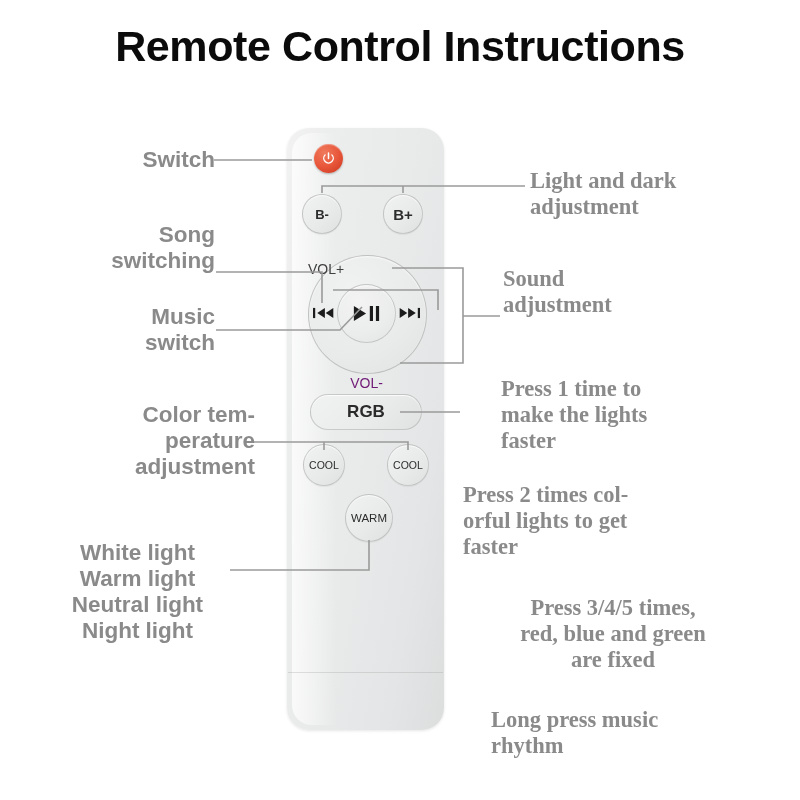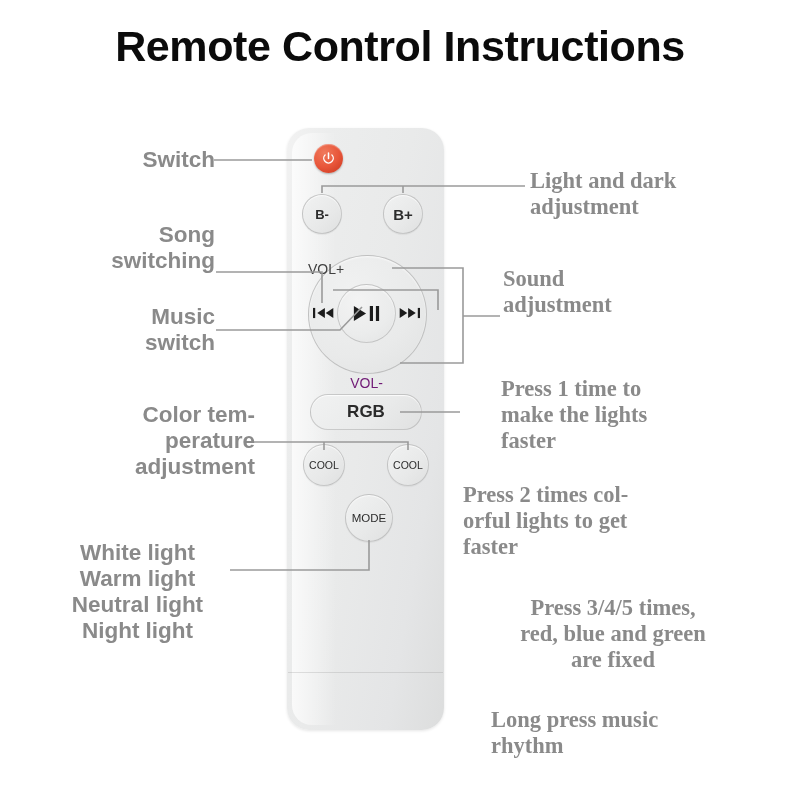--- a/index.html
+++ b/index.html
@@ -244,21 +244,21 @@
     <span>RGB</span>
   </div>
 
   <div class="btn round-btn" id="btn-warm">
     <span>COOL</span>
   </div>
   <div class="btn round-btn" id="btn-cool">
     <span>COOL</span>
   </div>
   <div class="btn round-btn" id="btn-mode">
-    <span>MODE</span>
+    <span>WARM</span>
   </div>
 
   <svg id="leaders">
     <g stroke="#9a9a9a" stroke-width="1.6" fill="none">
 
       <path d="M214,160 L312,160"></path>
 
       <path d="M322,193 L322,186 L525,186"></path>
       <path d="M403,193 L403,186"></path>
 

